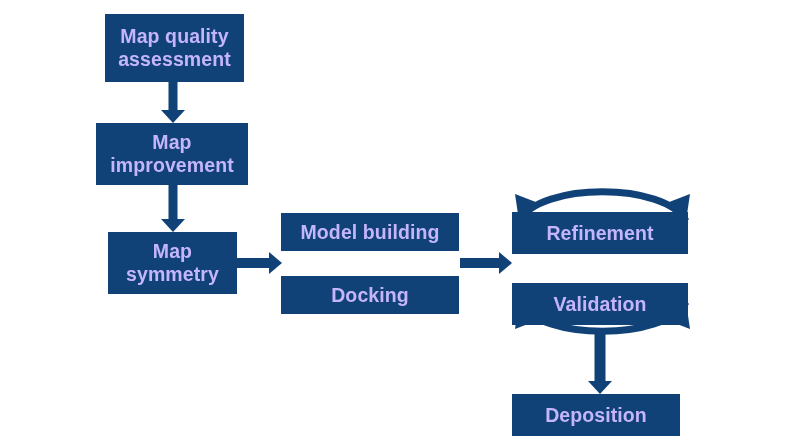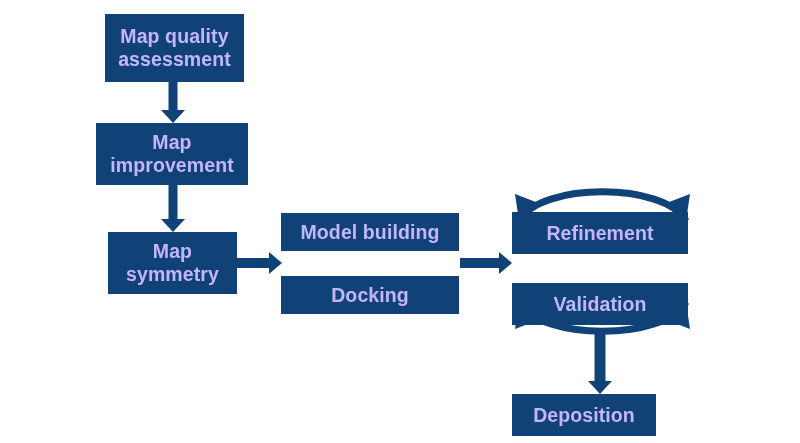--- a/index.html
+++ b/index.html
@@ -136,15 +136,15 @@
 
   <div class="node" style="left:512px; top:212px; width:176px; height:42px;">Refinement</div>
 
   <div class="node" style="left:512px; top:283px; width:176px; height:42px;">Validation</div>
 
   <div class="v-arrow" style="left:588px; top:330px; width:24px; height:64px;">
     <span class="stem" style="width:11px; height:51px;"></span>
     <span class="head"></span>
   </div>
 
-  <div class="node" style="left:512px; top:394px; width:144px; height:42px;">Deposition</div>
+  <div class="node" style="left:512px; top:394px; width:168px; height:42px;">Deposition</div>
 
 </div>
 
 </body></html>

